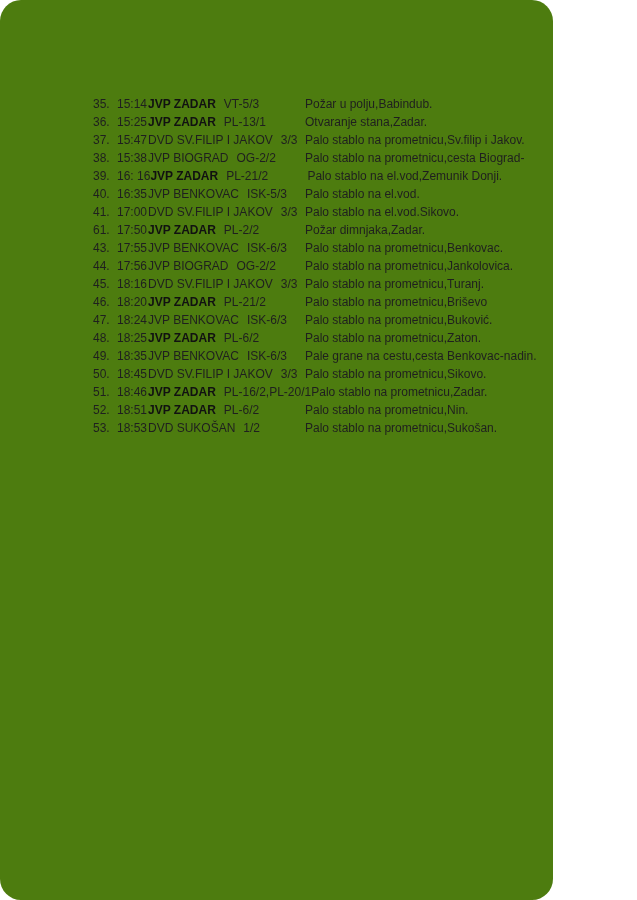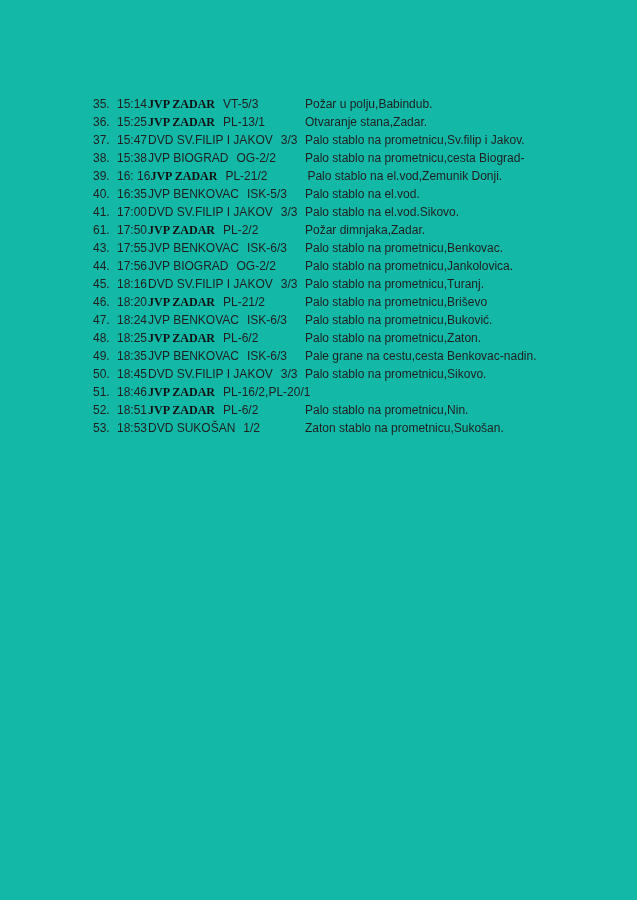--- a/index.html
+++ b/index.html
@@ -2,28 +2,29 @@
 <html><head>
 <meta charset="utf-8">
 <style>
   html, body {
     margin: 0;
     padding: 0;
     background: #ffffff;
   }
   .page {
     position: relative;
-    width: 637px;
+    width: 553px;
     height: 900px;
-    background: #14b8a6;
+    background: #4d7c0f;
     overflow: hidden;
     font-family: "Liberation Sans", sans-serif;
     font-size: 12px;
     line-height: 18px;
     color: #1f1f1f;
+    border-radius: 21px;
   }
   .log {
     position: absolute;
     top: 47px;
     left: 93px;
     right: 10px;
   }
   .row {
     display: flex;
     align-items: baseline;
@@ -39,21 +40,20 @@
   }
   .mid {
     flex: 0 0 auto;
     min-width: 157px;
     display: flex;
     gap: 8px;
   }
   .unit.bold {
     font-weight: bold;
     color: #111111;
-    font-family: Liberation Serif, serif;
   }
   .desc {
     flex: 0 0 auto;
   }
   .cont {
     padding-left: 24px;
   }
 </style>
 </head>
 <body>
@@ -204,33 +204,34 @@
     </span>
     <span class="desc">Palo stablo na prometnicu,Sikovo.</span>
   </div>
       <div class="row">
     <span class="num">51.</span>
     <span class="time">18:46</span>
     <span class="mid">
       <span class="unit bold">JVP ZADAR</span>
       <span class="code">PL-16/2,PL-20/1</span>
     </span>
+    <span class="desc">Palo stablo na prometnicu,Zadar.</span>
   </div>
       <div class="row">
     <span class="num">52.</span>
     <span class="time">18:51</span>
     <span class="mid">
       <span class="unit bold">JVP ZADAR</span>
       <span class="code">PL-6/2</span>
     </span>
     <span class="desc">Palo stablo na prometnicu,Nin.</span>
   </div>
       <div class="row">
     <span class="num">53.</span>
     <span class="time">18:53</span>
     <span class="mid">
       <span class="unit">DVD SUKOŠAN</span>
       <span class="code">1/2</span>
     </span>
-    <span class="desc">Zaton stablo na prometnicu,Sukošan.</span>
+    <span class="desc">Palo stablo na prometnicu,Sukošan.</span>
   </div>
     </div>
 </div>
 
 </body></html>

